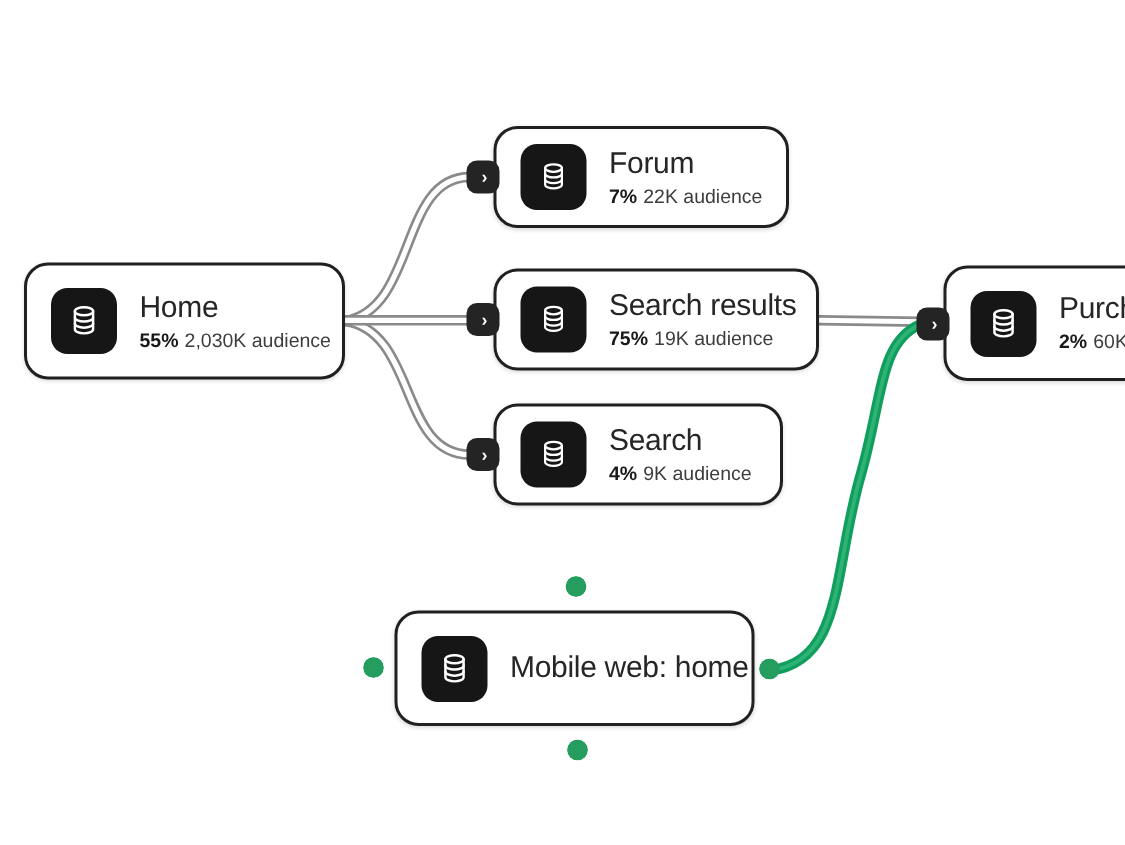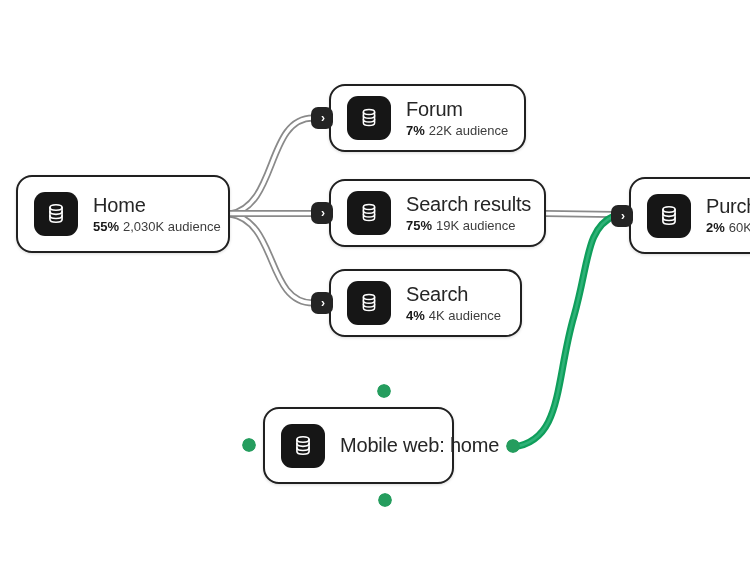--- a/index.html
+++ b/index.html
@@ -30,21 +30,21 @@
     display: flex;
     align-items: center;
     padding-left: 16px;
     gap: 15px;
   }
 
   .node-home    { left: 16px;  top: 175px; width: 214px; height: 78px; }
   .node-forum   { left: 329px; top: 84px;  width: 197px; height: 68px; }
   .node-search  { left: 329px; top: 179px; width: 217px; height: 68px; }
   .node-courses { left: 329px; top: 269px; width: 193px; height: 68px; }
-  .node-mobile  { left: 263px; top: 407px; width: 191px; height: 77px; }
+  .node-mobile  { left: 263px; top: 407px; width: 240px; height: 77px; }
   .node-purchase{ left: 629px; top: 177px; width: 220px; height: 77px; }
 
   .node-icon {
     width: 44px; height: 44px;
     flex: 0 0 44px;
     background: #161616;
     border-radius: 11px;
     display: flex;
     align-items: center;
     justify-content: center;
@@ -185,21 +185,21 @@
       <svg width="24" height="24" viewBox="0 0 24 24" fill="none" stroke="#ffffff" stroke-width="1.5" stroke-linecap="round">
         <ellipse cx="12" cy="6" rx="5.6" ry="2.5"></ellipse>
         <path d="M6.4 6v3.8c0 1.4 2.5 2.5 5.6 2.5s5.6-1.1 5.6-2.5V6"></path>
         <path d="M6.4 9.8v3.8c0 1.4 2.5 2.5 5.6 2.5s5.6-1.1 5.6-2.5V9.8"></path>
         <path d="M6.4 13.6v3.5c0 1.4 2.5 2.5 5.6 2.5s5.6-1.1 5.6-2.5v-3.5"></path>
       </svg>
     </div>
     <div class="node-text">
       <div class="node-title">Search</div>
       <div class="node-sub">
-        <span class="pct">4%</span><span>4K audience</span>
+        <span class="pct">4%</span><span>9K audience</span>
       </div>
     </div>
   </div>
 
   <div class="node node-mobile">
     <div class="node-icon">
       <svg width="26" height="26" viewBox="0 0 24 24" fill="none" stroke="#ffffff" stroke-width="1.5" stroke-linecap="round">
         <ellipse cx="12" cy="6" rx="5.6" ry="2.5"></ellipse>
         <path d="M6.4 6v3.8c0 1.4 2.5 2.5 5.6 2.5s5.6-1.1 5.6-2.5V6"></path>
         <path d="M6.4 9.8v3.8c0 1.4 2.5 2.5 5.6 2.5s5.6-1.1 5.6-2.5V9.8"></path>

